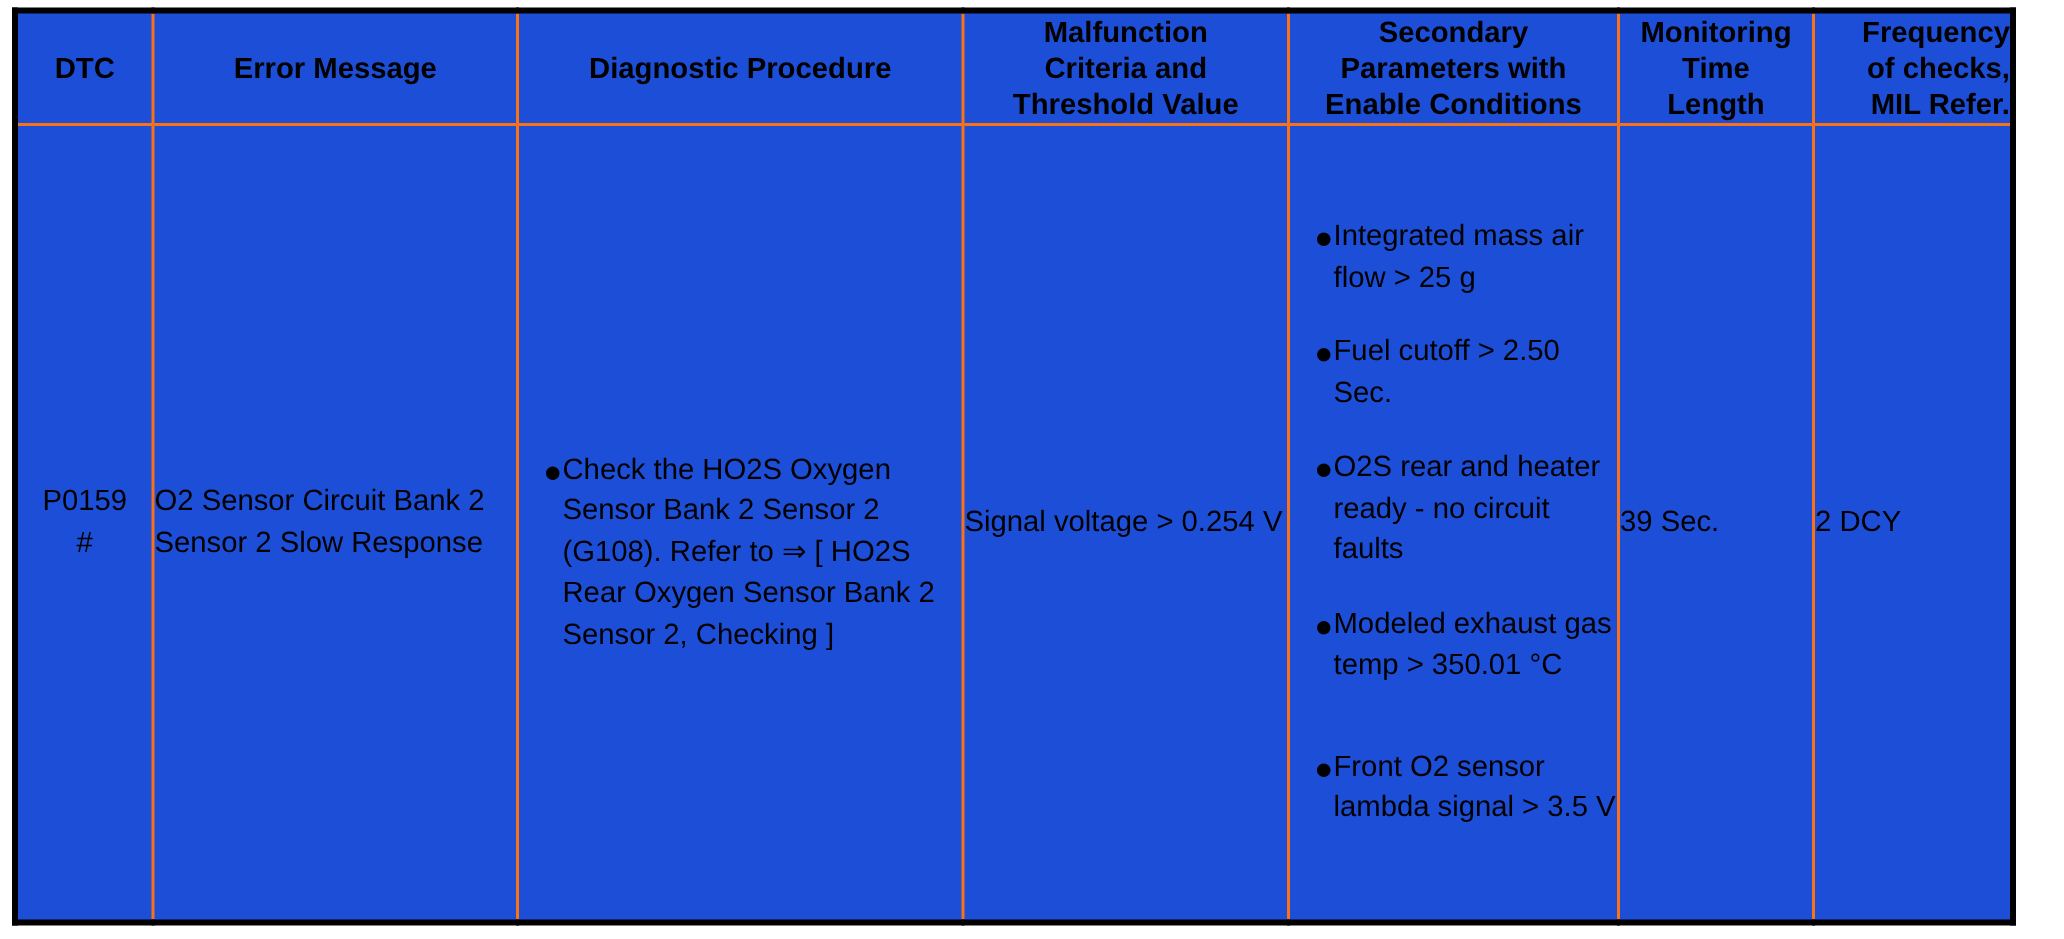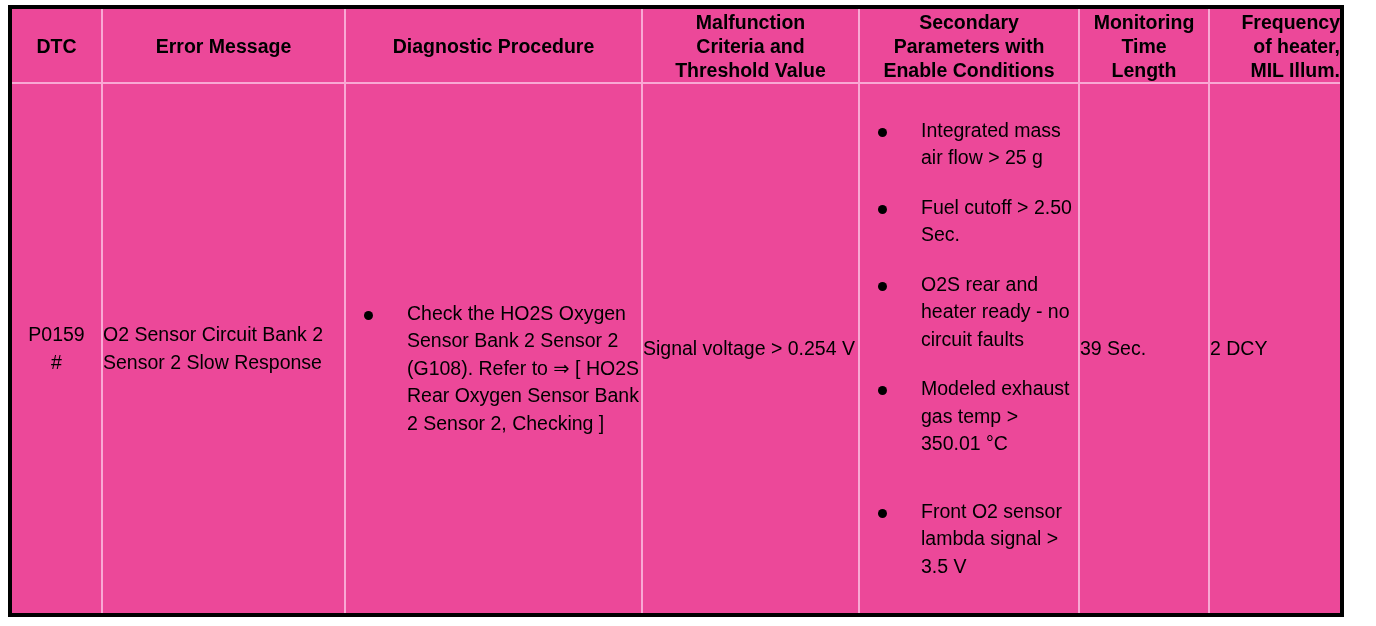--- a/index.html
+++ b/index.html
@@ -26,24 +26,24 @@
     top: 5px;
     width: 1332px;
     height: 612px;
     border-collapse: collapse;
     table-layout: fixed;
     border: 4px solid #000000;
     background: #ffffff;
   }
   table.dtc-table td,
   table.dtc-table th {
-    border: 2px solid #f9a8d4;
+    border: 2px solid #f97316;
     vertical-align: middle;
     padding: 0;
-    background: #ec4899;
+    background: #1d4ed8;
   }
   
   thead tr th {
     border-bottom: 4px solid #000000;
     font-weight: bold;
     font-size: 19.5px;
     line-height: 24px;
     text-align: center;
     padding: 8px 4px 9px 4px;
     height: 76px;
@@ -90,21 +90,21 @@
   .dtc-hash {
     display: block;
   }
   ul.bullets {
     list-style: none;
     margin: 0;
     padding: 0;
   }
   ul.bullets li {
     position: relative;
-    padding-left: 61px;
+    padding-left: 29px;
     margin: 0 0 22px 0;
     line-height: 27.5px;
   }
   ul.bullets li:last-child {
     margin-bottom: 0;
     margin-top: 40px;
   }
   ul.bullets li .bullet-dot {
     position: absolute;
     left: 18px;
@@ -161,22 +161,22 @@
           <span>Parameters with</span><br>
           <span>Enable Conditions</span>
         </th>
         <th>
           <span>Monitoring</span><br>
           <span>Time</span><br>
           <span>Length</span>
         </th>
         <th class="hdr-left">
           <span>Frequency</span><br>
-          <span>of heater,</span><br>
-          <span>MIL Illum.</span>
+          <span>of checks,</span><br>
+          <span>MIL Refer.</span>
         </th>
       </tr>
     </thead>
 
     <tbody>
       <tr>
 
         <td class="cell-dtc">
           <span class="dtc-code">P0159</span>
           <span class="dtc-hash">#</span>

